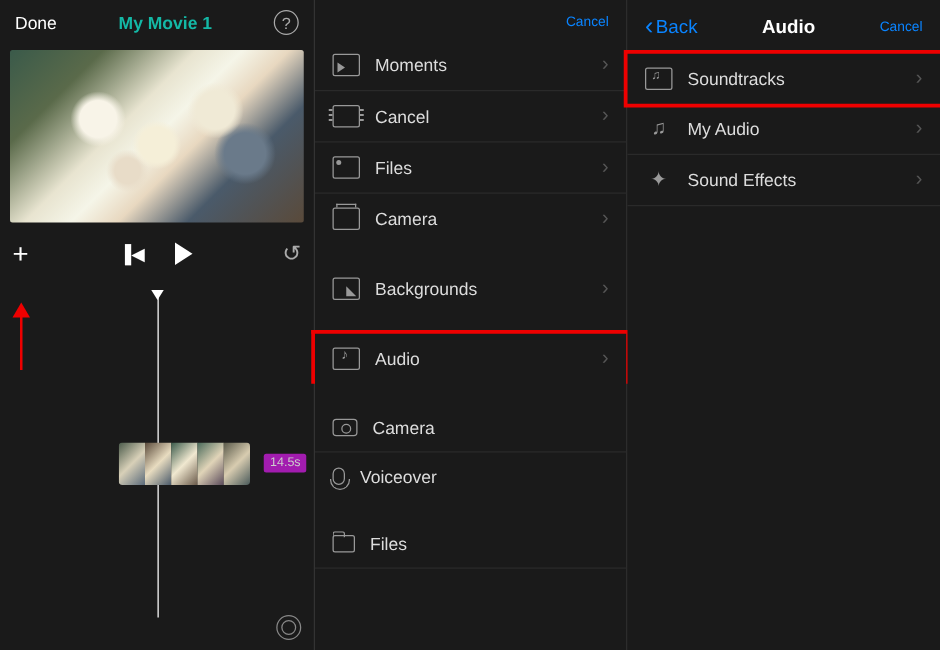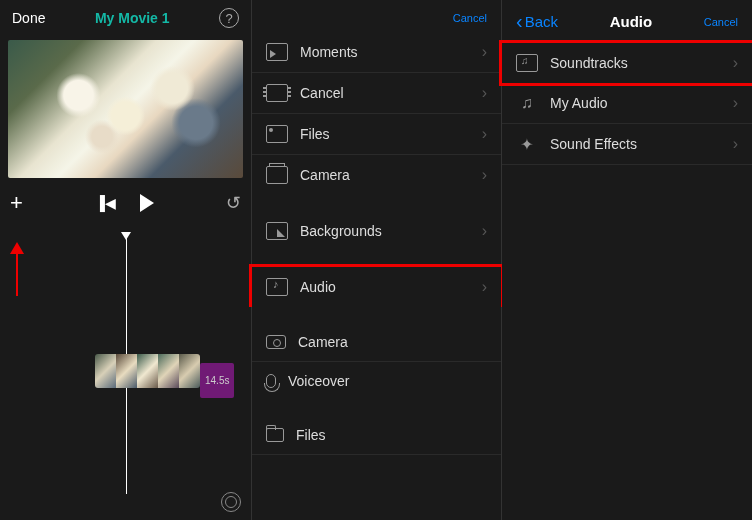--- a/index.html
+++ b/index.html
@@ -25,21 +25,21 @@
 .arrow-red::after{content:"";position:absolute;left:-2px;top:12px;width:0;height:0;border-left:7px solid transparent;border-right:7px solid transparent;border-bottom:12px solid #e00}
 .timeline{position:relative;height:280px;margin-top:10px}
 .playhead{position:absolute;left:50%;top:0;width:1px;height:260px;background:#fff}
 .playhead::before{content:"";position:absolute;left:-5px;top:-2px;width:0;height:0;border-left:5px solid transparent;border-right:5px solid transparent;border-top:8px solid #fff}
 .clip{position:absolute;left:95px;top:120px;width:105px;height:34px;display:flex;border-radius:3px;overflow:hidden}
 .clip-seg{flex:1;background:linear-gradient(135deg,#4a5a4a,#d8d0b8,#5a6a7a)}
 .clip-seg:nth-child(2){background:linear-gradient(135deg,#5a4a3a,#e8dcc0,#4a5a6a)}
 .clip-seg:nth-child(3){background:linear-gradient(135deg,#3a5a4a,#f0e8d0,#6a5a4a)}
 .clip-seg:nth-child(4){background:linear-gradient(135deg,#4a6a5a,#e0d4b8,#5a4a5a)}
 .clip-seg:nth-child(5){background:linear-gradient(135deg,#5a5a4a,#d8ccb0,#4a5a5a)}
-.clip-dur{position:absolute;left:200px;top:129px;background:#701a75;color:#ccc;font-size:10px;padding:12px 5px;border-radius:2px}
+.clip-dur{position:absolute;left:211px;top:129px;background:#a21caf;color:#ccc;font-size:10px;padding:2px 5px;border-radius:2px}
 .sett{position:absolute;right:10px;bottom:8px;width:20px;height:20px;border:1.5px solid #888;border-radius:50%;display:flex;align-items:center;justify-content:center}
 .sett::after{content:"";width:10px;height:10px;border:1.5px solid #888;border-radius:50%}
 .cancel{color:#0a84ff;font-size:11px}
 .back{color:#0a84ff;font-size:15px;display:flex;align-items:center;gap:2px}
 .back-ch{font-size:20px;font-weight:300}
 .p2-hdr{display:flex;justify-content:flex-end;padding:12px 14px 8px}
 .sec-hdr{color:#6a6a6a;font-size:11px;letter-spacing:0.5px;padding:14px 14px 6px}
 .item{display:flex;align-items:center;padding:11px 14px;border-bottom:1px solid #2a2a2a;color:#ddd;font-size:14px;position:relative}
 .item.grp-end{border-bottom:none;margin-bottom:16px}
 .item .chev{position:absolute;right:14px;color:#555;font-size:16px}

